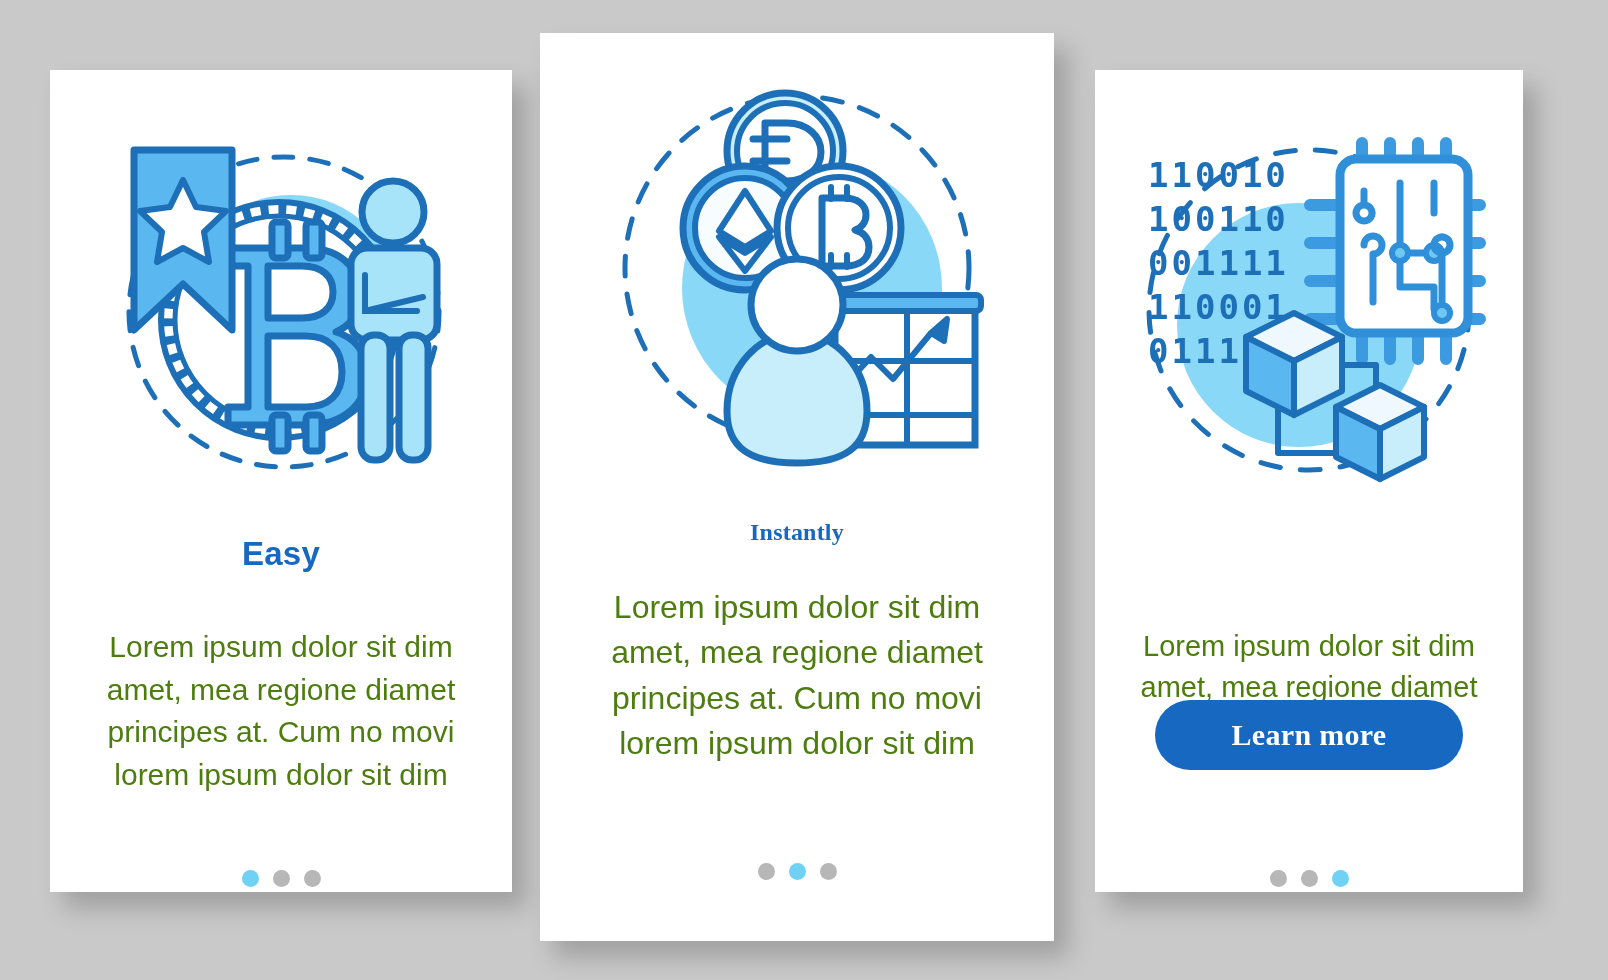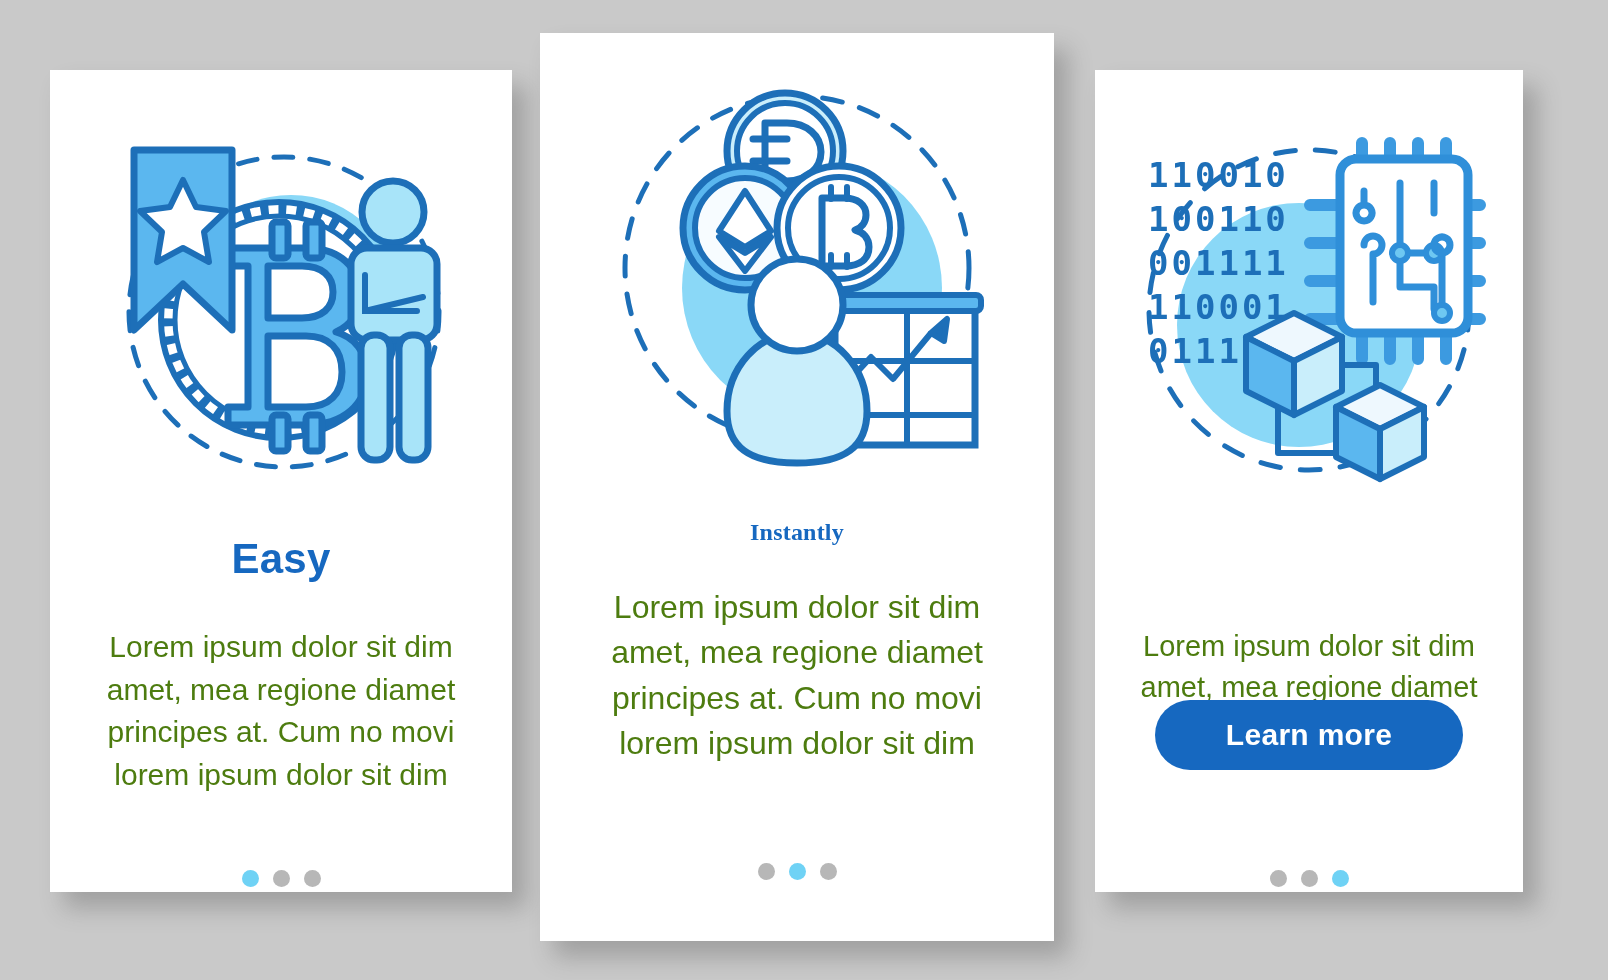--- a/index.html
+++ b/index.html
@@ -23,38 +23,38 @@
 
   .illo{position:absolute;left:0;right:0;display:flex;justify-content:center;align-items:center;}
   #illo-1{top:40px;height:400px;}
   #illo-2{top:30px;height:420px;}
   #illo-3{top:45px;height:390px;}
 
   .title{
     position:absolute;left:0;right:0;text-align:center;
     color:#1668c0;font-weight:bold;letter-spacing:0.2px;
   }
-  #title-1{top:465px;font-size:42px;}
+  #title-1{top:465px;font-size:33px;}
   #title-2{top:486px;font-size:24px;font-family:Liberation Serif, serif;}
   #title-3{top:468px;font-size:33px;}
 
   .body-text{
     position:absolute;left:0;right:0;text-align:center;
     color:#4d7c0f;line-height:1.42;white-space:pre-line;
   }
   #text-1{top:556px;font-size:30px;padding:0 36px;box-sizing:border-box;}
   #text-2{top:552px;font-size:32px;padding:0 44px;box-sizing:border-box;}
   #text-3{top:556px;font-size:29px;padding:0 26px;box-sizing:border-box;}
 
   .learn-btn{
     position:absolute;left:50%;transform:translateX(-50%);
     top:630px;
     width:308px;height:70px;border:none;border-radius:35px;
     background:#1668c0;color:#ffffff;
-    font-family:Liberation Sans, sans-serif;
+    font-family:Liberation Serif, serif;
     font-size:30px;font-weight:bold;cursor:pointer;
     letter-spacing:0.3px;
   }
 
   .dots{
     position:absolute;left:0;right:0;display:flex;justify-content:center;gap:14px;
   }
   #dots-1{top:800px;}
   #dots-2{top:830px;}
   #dots-3{top:800px;}

